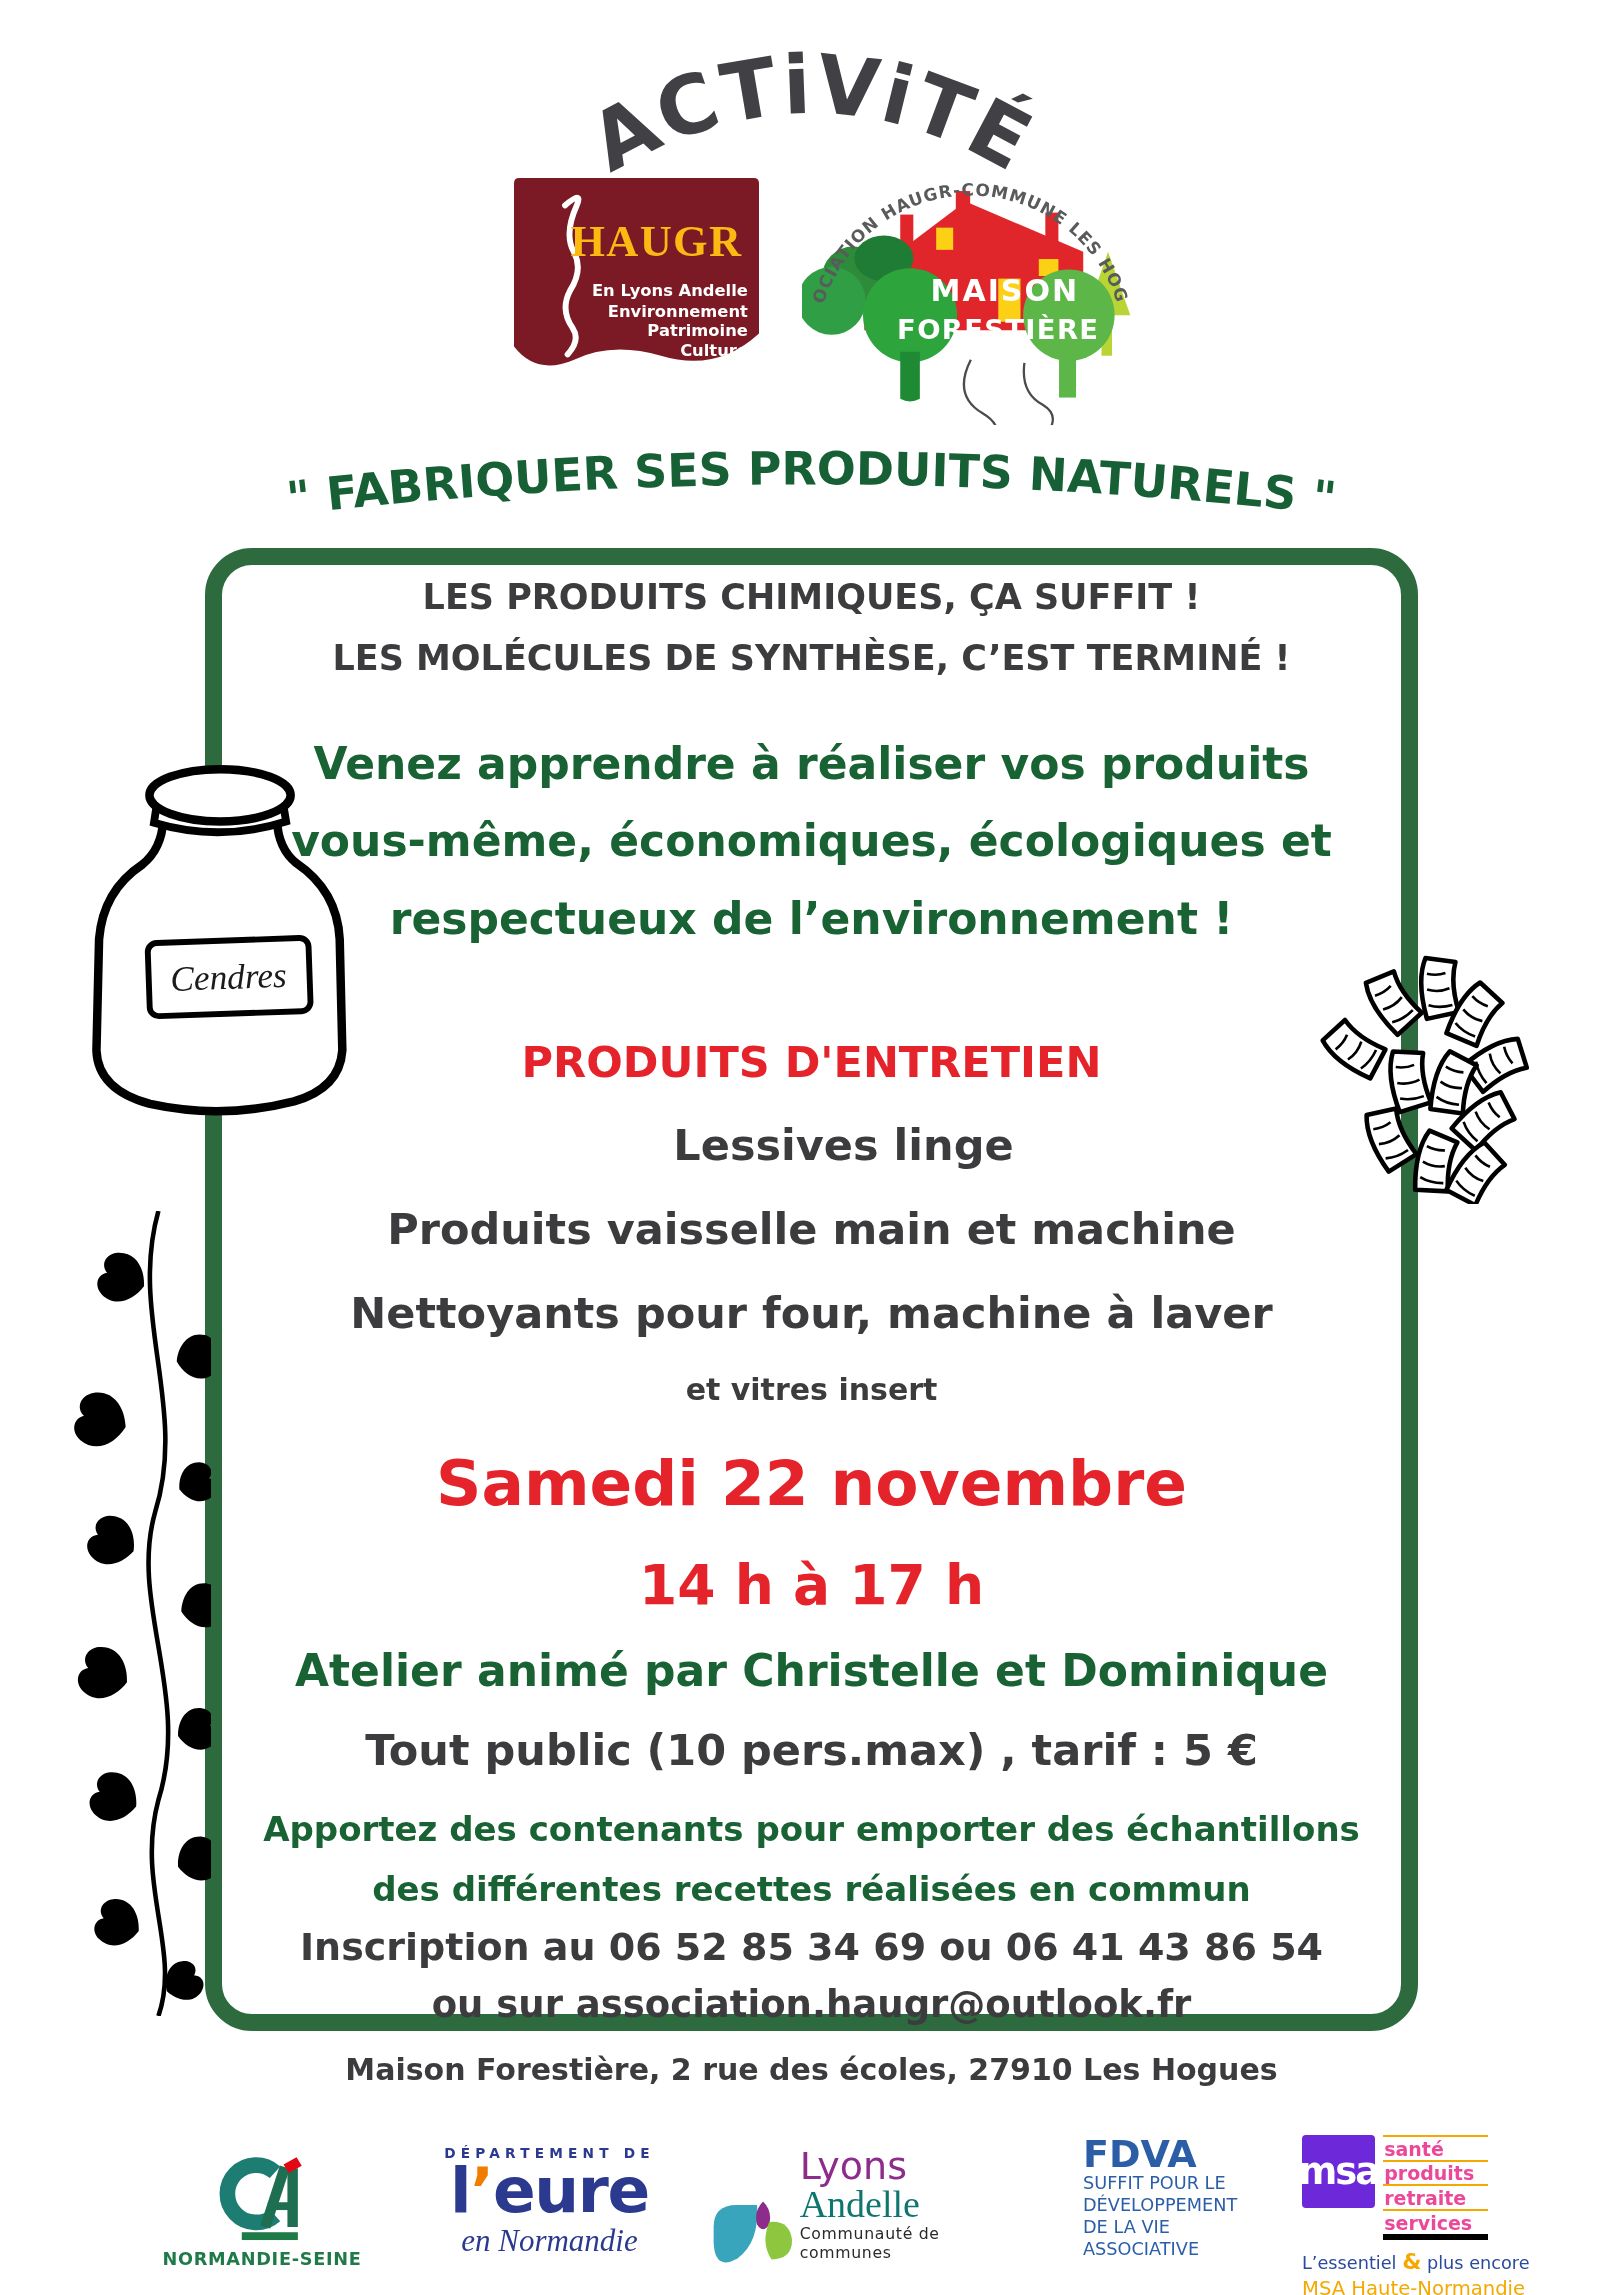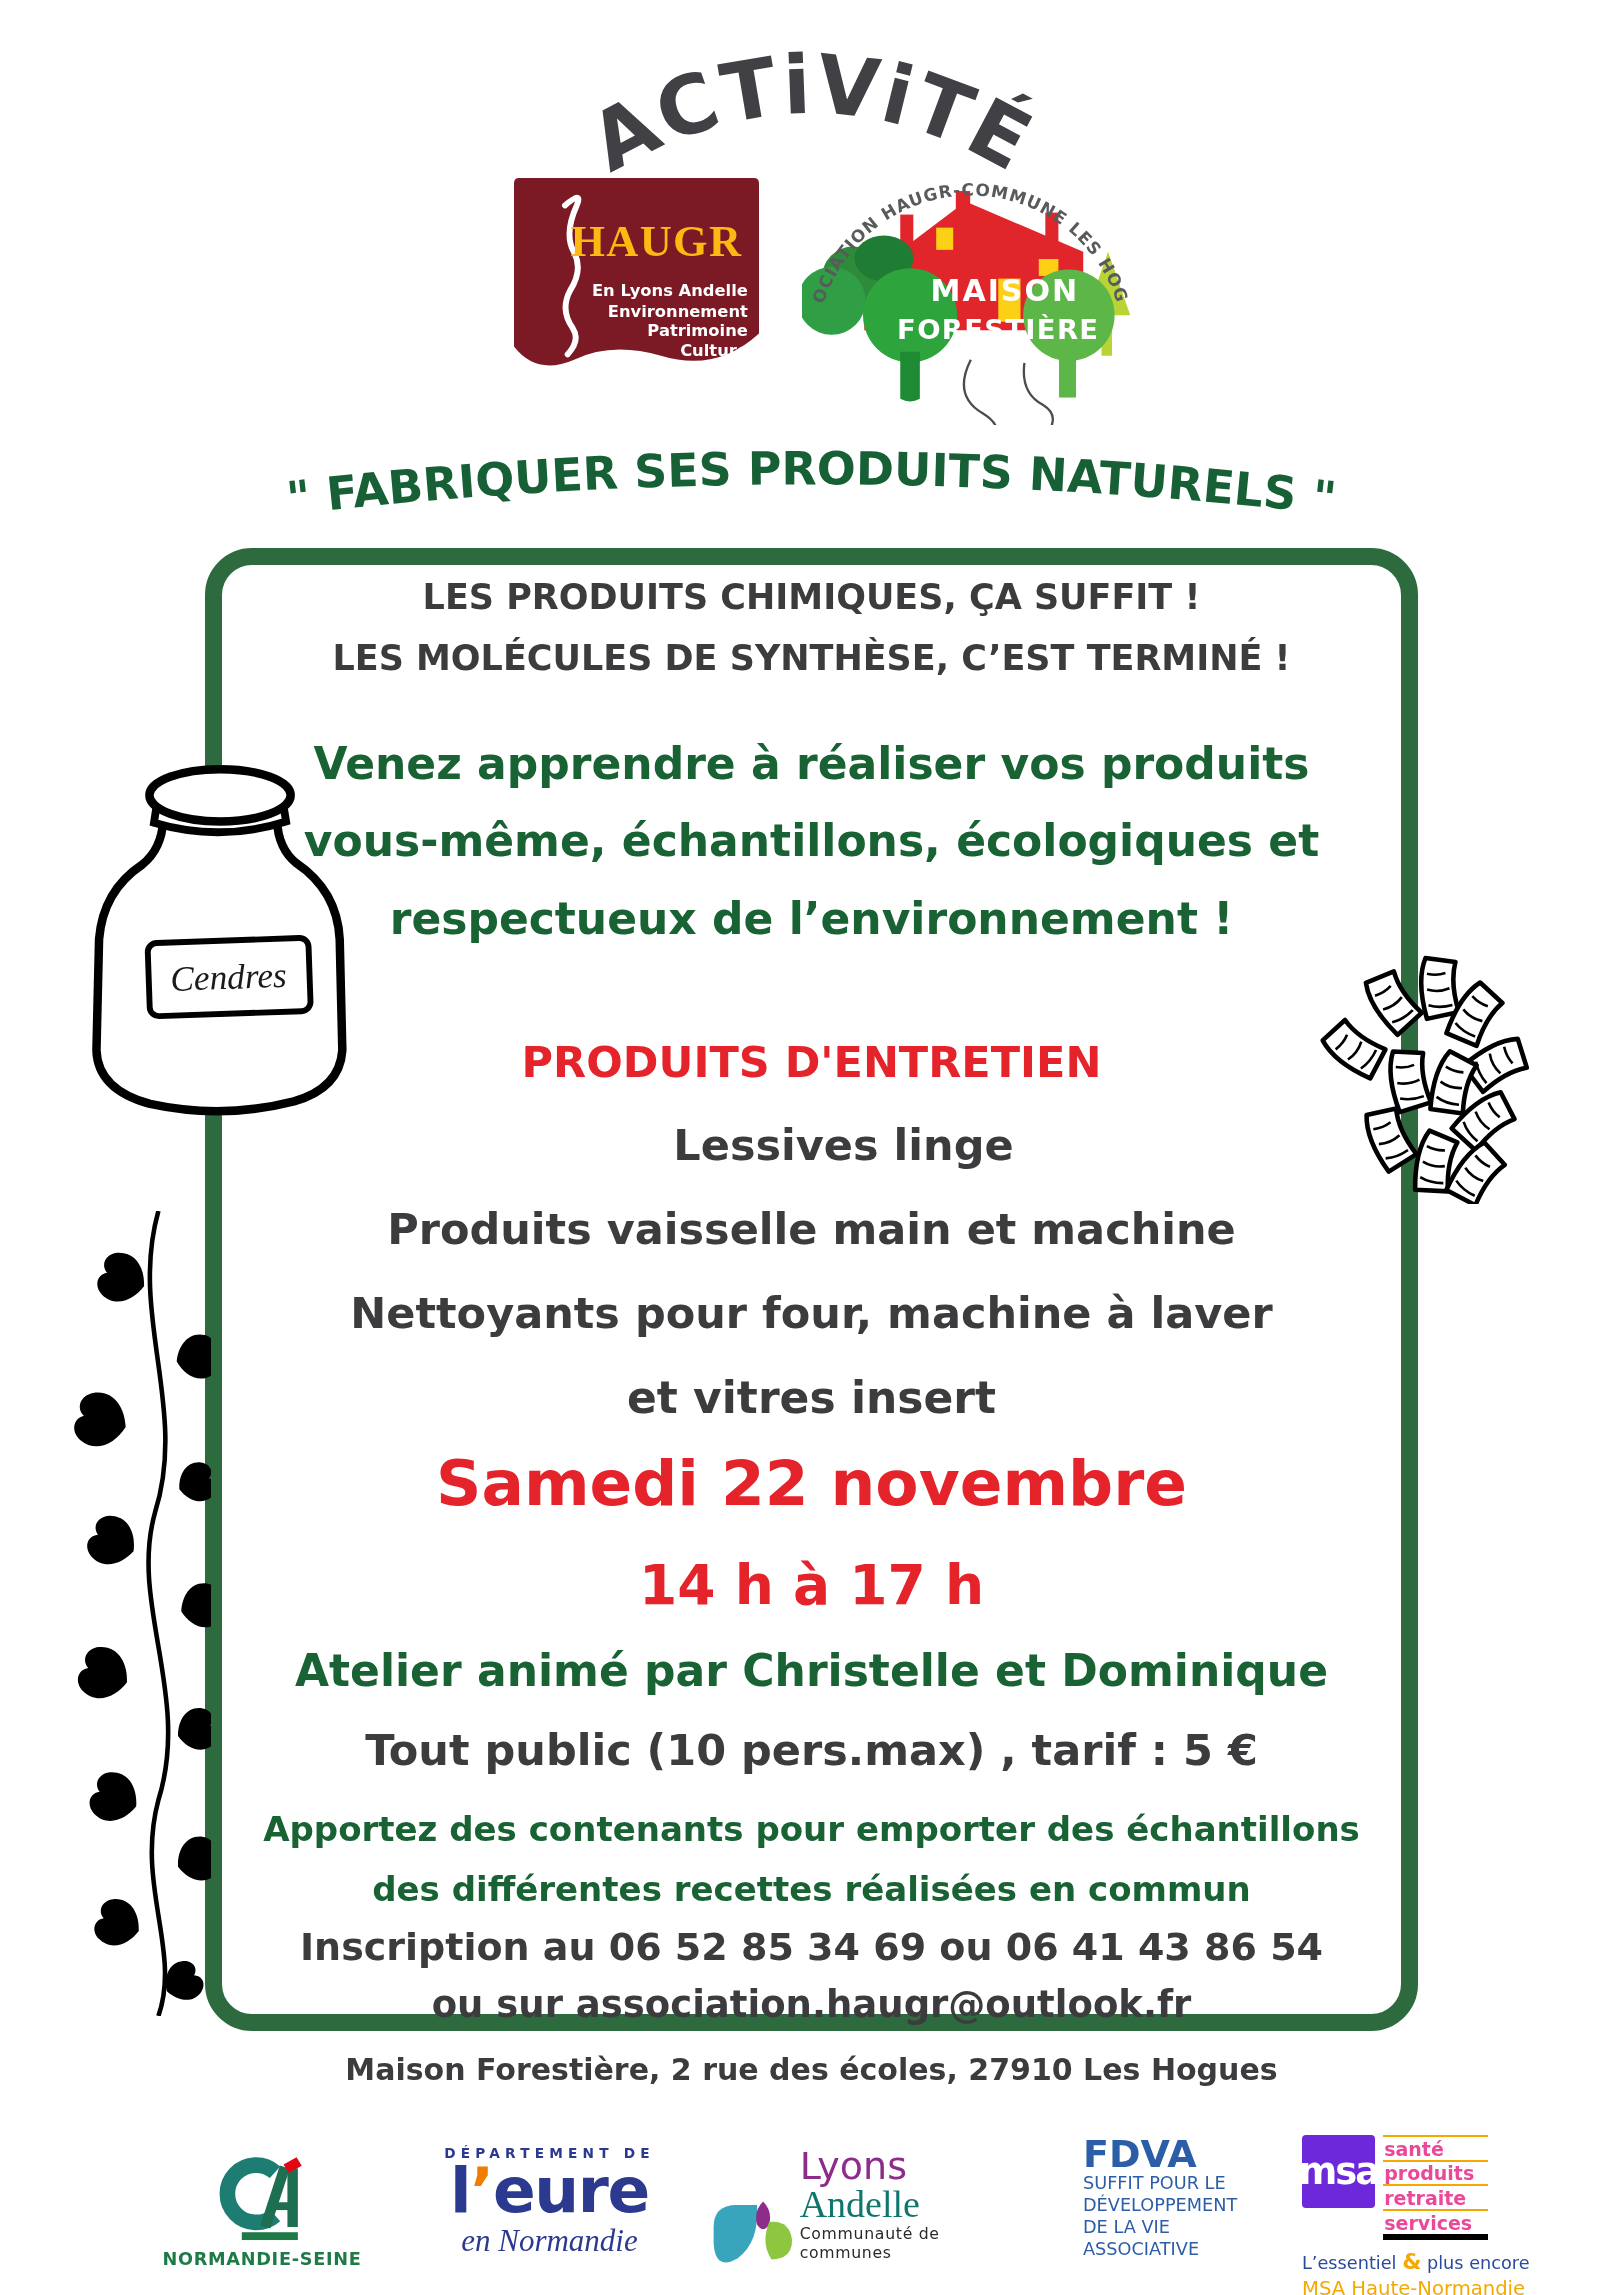--- a/index.html
+++ b/index.html
@@ -15,21 +15,21 @@
   
   #intro1{top:577px;font-size:35px;}
   #intro2{top:638px;font-size:35px;}
   #pitch1{top:738px;font-size:44px;}
   #pitch2{top:815px;font-size:44px;}
   #pitch3{top:893px;font-size:44px;}
   #heading{top:1037px;font-size:43px;}
   #item1{top:1120px;font-size:43px;padding-left:32px;}
   #item2{top:1204px;font-size:43px;}
   #item3{top:1288px;font-size:43px;}
-  #item4{top:1372px;font-size:44px;}
+  #item4{top:1372px;font-size:30px;}
   #date{top:1447px;font-size:63px;}
   #time{top:1553px;font-size:55px;}
   #animators{top:1645px;font-size:44px;}
   #public{top:1725px;font-size:43px;}
   #bring1{top:1809px;font-size:34px;}
   #bring2{top:1869px;font-size:34px;}
   #insc1{top:1925px;font-size:38px;}
   #insc2{top:1983px;font-size:37px;}
   #address{top:2052px;font-size:30px;}
 
@@ -132,21 +132,21 @@
       <textPath href="#titleArc" startOffset="50%" text-anchor="middle">" FABRIQUER SES PRODUITS NATURELS "</textPath>
     </text>
   </svg>
 
   <div id="frame" class="abs"></div>
 
   <div id="intro1" class="abs ctr content b gray">LES PRODUITS CHIMIQUES, ÇA SUFFIT !</div>
   <div id="intro2" class="abs ctr content b gray">LES MOLÉCULES DE SYNTHÈSE, C’EST TERMINÉ !</div>
 
   <div id="pitch1" class="abs ctr content b green">Venez apprendre à réaliser vos produits</div>
-  <div id="pitch2" class="abs ctr content b green">vous-même, échantillons, écologiques et</div>
+  <div id="pitch2" class="abs ctr content b green">vous-même, économiques, écologiques et</div>
   <div id="pitch3" class="abs ctr content b green">respectueux de l’environnement !</div>
 
   <div id="heading" class="abs ctr content b red">PRODUITS D'ENTRETIEN</div>
   <div id="item1" class="abs ctr content b gray">Lessives linge</div>
   <div id="item2" class="abs ctr content b gray">Produits vaisselle main et machine</div>
   <div id="item3" class="abs ctr content b gray">Nettoyants pour four, machine à laver</div>
   <div id="item4" class="abs ctr content b gray">et vitres insert</div>
 
   <div id="date" class="abs ctr content b red">Samedi 22 novembre</div>
   <div id="time" class="abs ctr content b red">14 h à 17 h</div>

